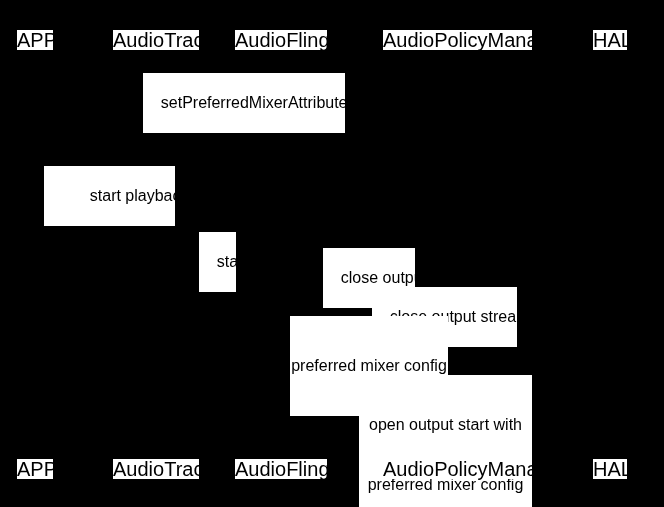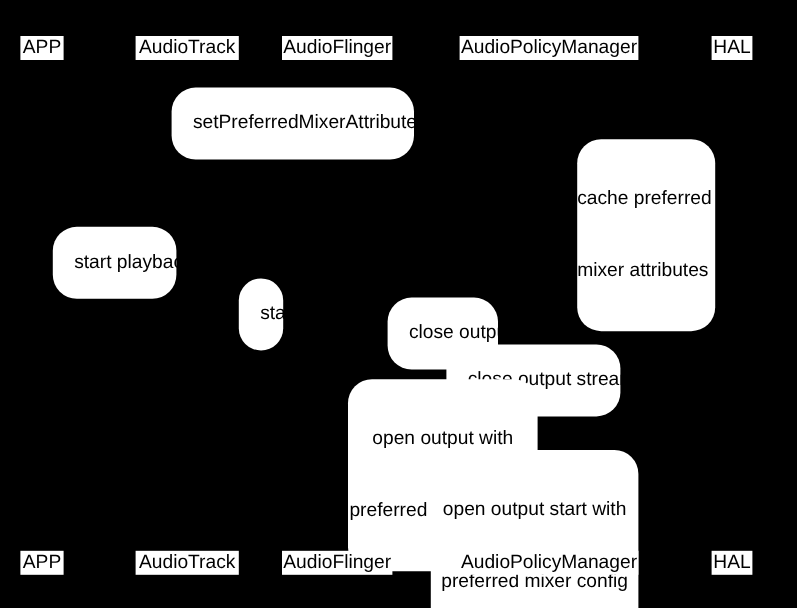--- a/index.html
+++ b/index.html
@@ -51,37 +51,36 @@
     position: absolute;
     border: 1px solid #000000;
     border-left: none;
   }
 
   
   .participant {
     position: absolute;
     background: #ffffff;
     color: #000000;
-    font-size: 16px;
+    font-size: 20px;
     line-height: 20px;
     white-space: nowrap;
     letter-spacing: 0px;
     text-align: center;
   }
 
   
   .msg-label {
     position: absolute;
     background: #ffffff;
     color: #000000;
     font-size: 16px;
     line-height: 20px;
     white-space: pre;
     text-align: center;
-    border-radius: 20px;
   }
   .msg-label.align-left {
     text-align: left;
   }
 </style>
 </head>
 <body>
 
 <div id="diagram-canvas">
 
@@ -103,43 +102,38 @@
   <div class="participant" style="left:17px; top:30px; width:36px;">APP</div>
   <div class="participant" style="left:113px; top:30px; width:86px;">AudioTrack</div>
   <div class="participant" style="left:235px; top:30px; width:92px;">AudioFlinger</div>
   <div class="participant" style="left:383px; top:30px; width:149px;">AudioPolicyManager</div>
   <div class="participant" style="left:593px; top:30px; width:34px;">HAL</div>
 
   <div class="msg-label" style="left:143px; top:73px; width:202px;">
     <span>setPreferredMixerAttributes</span>
   </div>
 
-  <div class="msg-label align-left" style="left:481px; top:116px; width:115px;">
-    <div>cache preferred</div>
-    <div>mixer attributes</div>
-  </div>
 
-  <div class="msg-label" style="left:44px; top:189px; width:103px;">
+  <div class="msg-label" style="left:44px; top:166px; width:103px;padding-left:28px;">
     <span>start playback</span>
   </div>
 
   <div class="msg-label" style="left:199px; top:209px; width:37px;margin-top:23px;">
     <span>start</span>
   </div>
 
   <div class="msg-label" style="left:323px; top:248px; width:92px;">
     <span>close output</span>
   </div>
 
   <div class="msg-label" style="left:372px; top:287px; width:145px;">
     <span>close output stream</span>
   </div>
 
   <div class="msg-label" style="left:290px; top:316px; width:158px;">
-    <div>open output with</div>
     <div>preferred mixer config</div>
   </div>
 
   <div class="msg-label" style="left:359px; top:375px; width:173px;">
     <div>open output start with</div>
     <div>preferred mixer config</div>
   </div>
 
   <div class="participant" style="left:17px; top:459px; width:36px;">APP</div>
   <div class="participant" style="left:113px; top:459px; width:86px;">AudioTrack</div>

